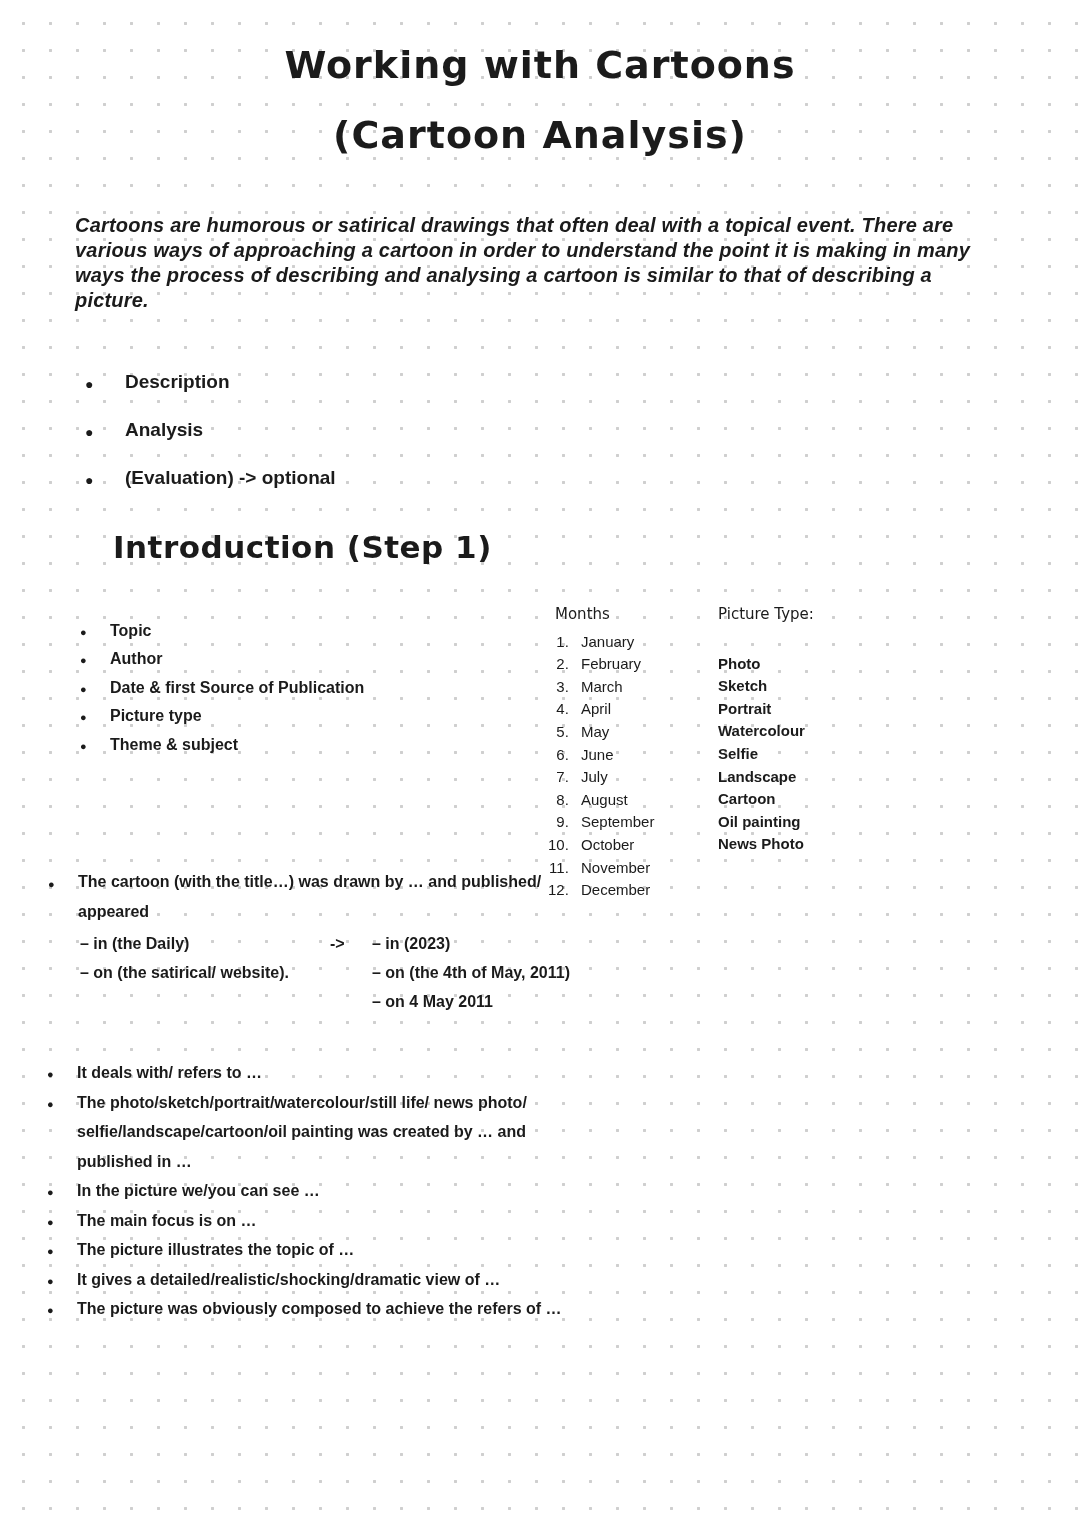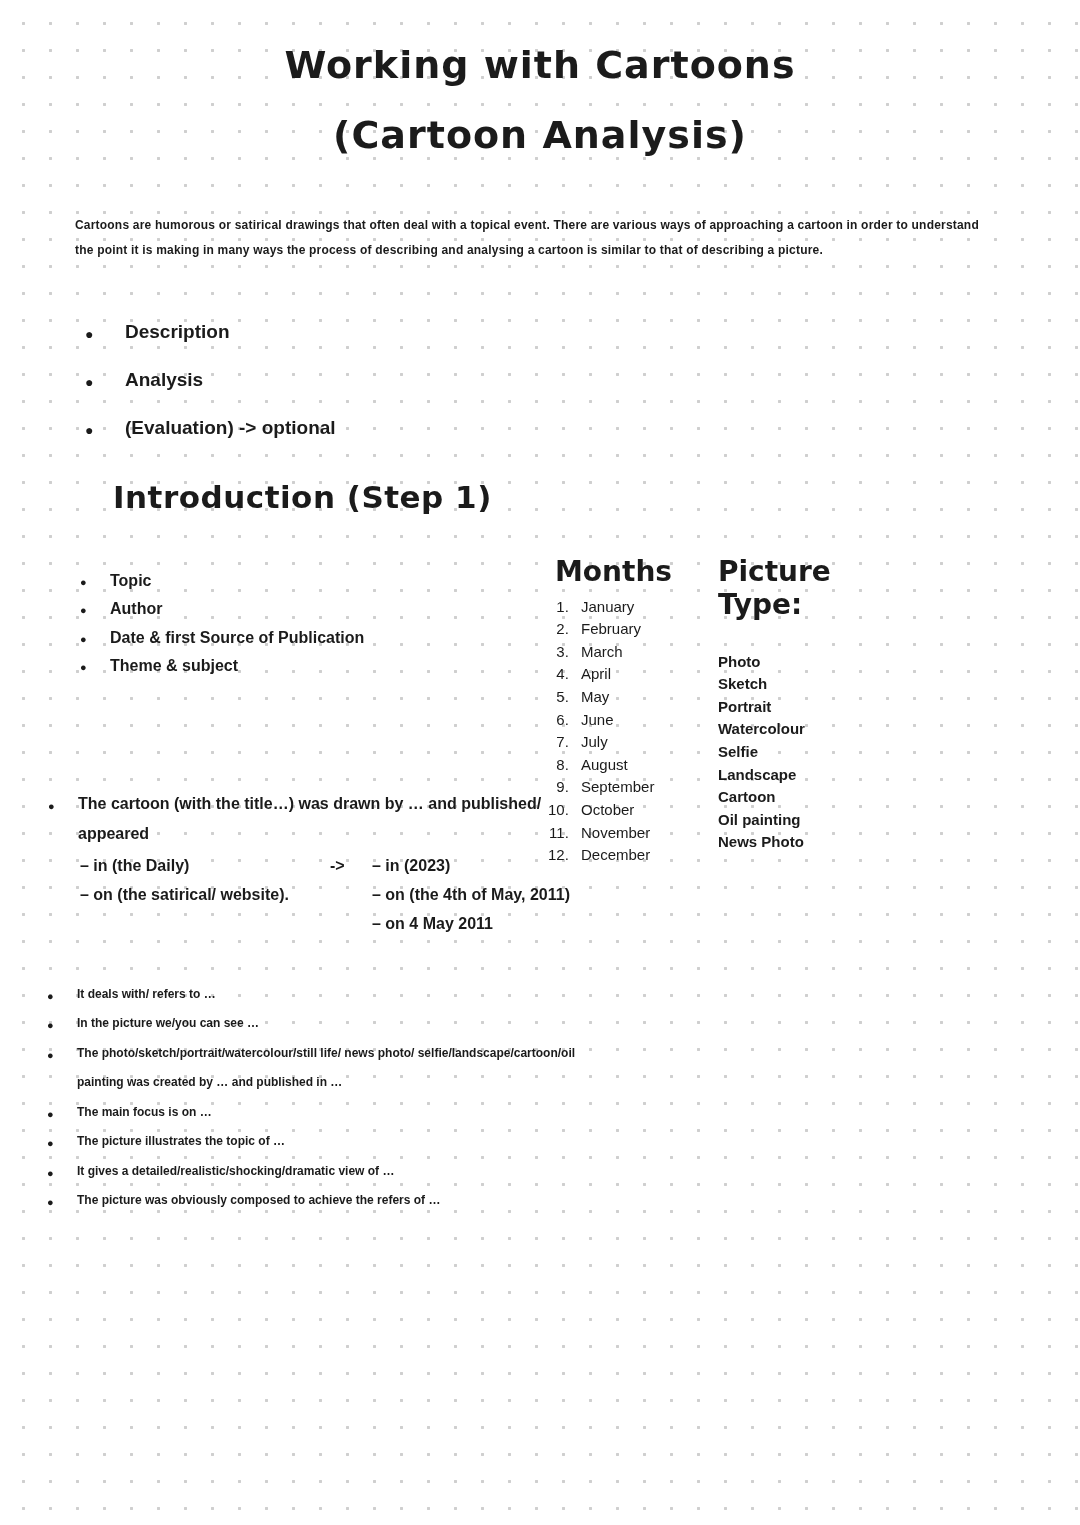--- a/index.html
+++ b/index.html
@@ -22,24 +22,25 @@
     text-align:center;
     font-family:"DejaVu Sans", sans-serif;
     font-weight:bold;
     font-size:38px;
     letter-spacing:1px;
     line-height:1.85;
   }
   .title span { display:block; }
   .intro-paragraph {
     margin:42px 90px 0 75px;
-    font-size:12px;
+    font-size:20px;
     font-weight:600;
     line-height:25px;
     letter-spacing:0.2px;
+    font-style:italic;
   }
   ul.overview {
     list-style:none;
     margin:58px 0 0 85px;
   }
   ul.overview li {
     position:relative;
     padding-left:40px;
     font-size:19px;
     font-weight:bold;
@@ -82,22 +83,22 @@
   ul.intro-points li::before {
     content:"●";
     position:absolute;
     left:0; top:1px;
     font-size:11px;
   }
   .col-months { width:163px; flex:0 0 auto; }
   .col-pictypes { width:180px; flex:0 0 auto; }
   .col-heading {
     font-family:"DejaVu Sans", sans-serif;
-    font-weight:bold;
-    font-size:28px;
+    font-weight:normal;
+    font-size:15px;
     margin-bottom:8px;
   }
   ol.months-list {
     list-style:decimal;
     margin-left:18px;
     font-size:15px;
     font-weight:400;
     line-height:22.6px;
   }
   ol.months-list li { padding-left:8px; }
@@ -135,21 +136,21 @@
   .cg-arrow { width:42px;  flex:0 0 auto; }
   .cg-right { flex:0 0 auto; }
   ul.phrases {
     list-style:none;
     margin:42px 0 0 47px;
     max-width:545px;
   }
   ul.phrases li {
     position:relative;
     padding-left:30px;
-    font-size:12px;
+    font-size:16px;
     font-weight:600;
     line-height:29.5px;
   }
   ul.phrases li::before {
     content:"●";
     position:absolute;
     left:0; top:2px;
     font-size:11px;
   }
 </style>
@@ -174,20 +175,21 @@
   <h2 class="section-heading">Introduction (Step 1)</h2>
 
   <div class="columns">
 
     <div class="col-left">
 
       <ul class="intro-points">
         <li>Topic</li>
         <li>Author</li>
         <li>Date &amp; first Source of Publication</li>
+        <li>Picture type</li>
         <li>Theme &amp; subject</li>
       </ul>
 
       <div class="cartoon-block">
         <div class="cartoon-lead">The cartoon (with the title…) was drawn by … and published/ appeared</div>
         <div class="cartoon-grid">
           <div class="cg-left">
             <div>– in (the Daily)</div>
             <div>– on (the satirical/ website).</div>
           </div>
@@ -232,21 +234,21 @@
         <li>Cartoon</li>
         <li>Oil painting</li>
         <li>News Photo</li>
       </ul>
     </div>
 
   </div>
 
   <ul class="phrases">
     <li>It deals with/ refers to …</li>
+    <li>The photo/sketch/portrait/watercolour/still life/ news photo/ selfie/landscape/cartoon/oil painting was created by … and published in …</li>
     <li>In the picture we/you can see …</li>
-    <li>The photo/sketch/portrait/watercolour/still life/ news photo/ selfie/landscape/cartoon/oil painting was created by … and published in …</li>
     <li>The main focus is on …</li>
     <li>The picture illustrates the topic of …</li>
     <li>It gives a detailed/realistic/shocking/dramatic view of …</li>
     <li>The picture was obviously composed to achieve the refers of …</li>
   </ul>
 
 </div>
 
 </body></html>

